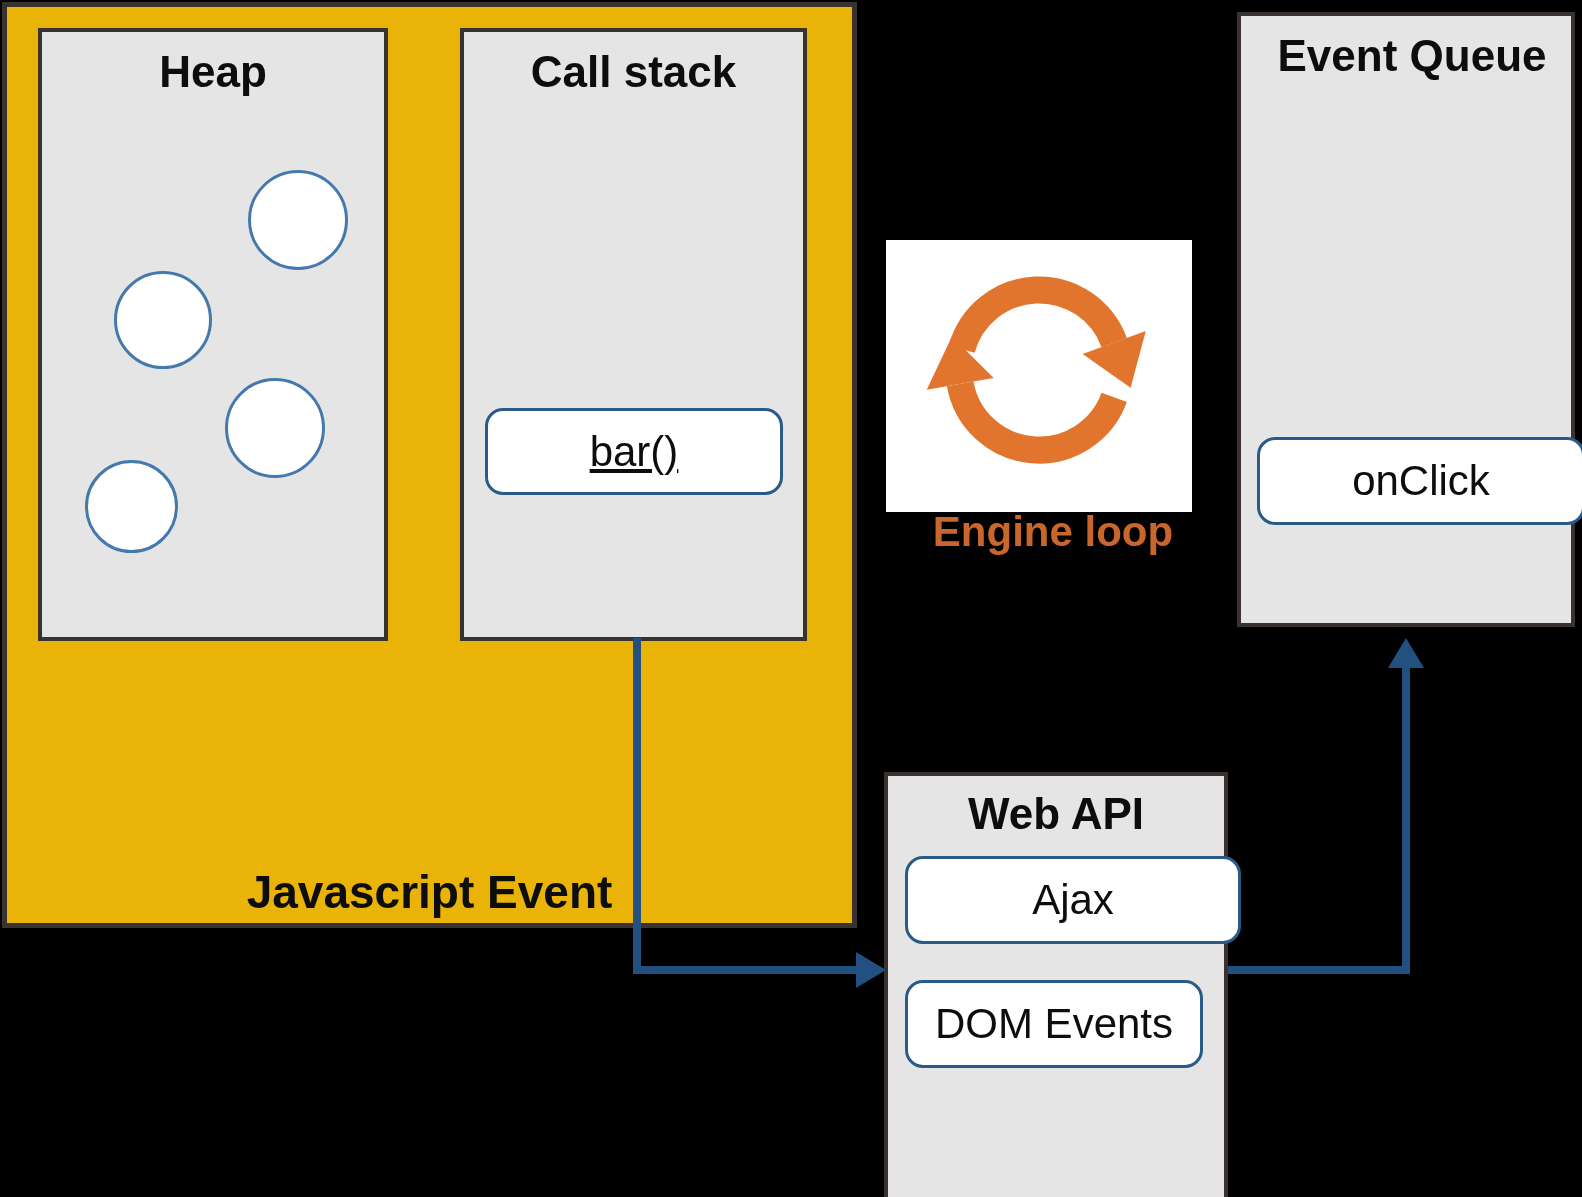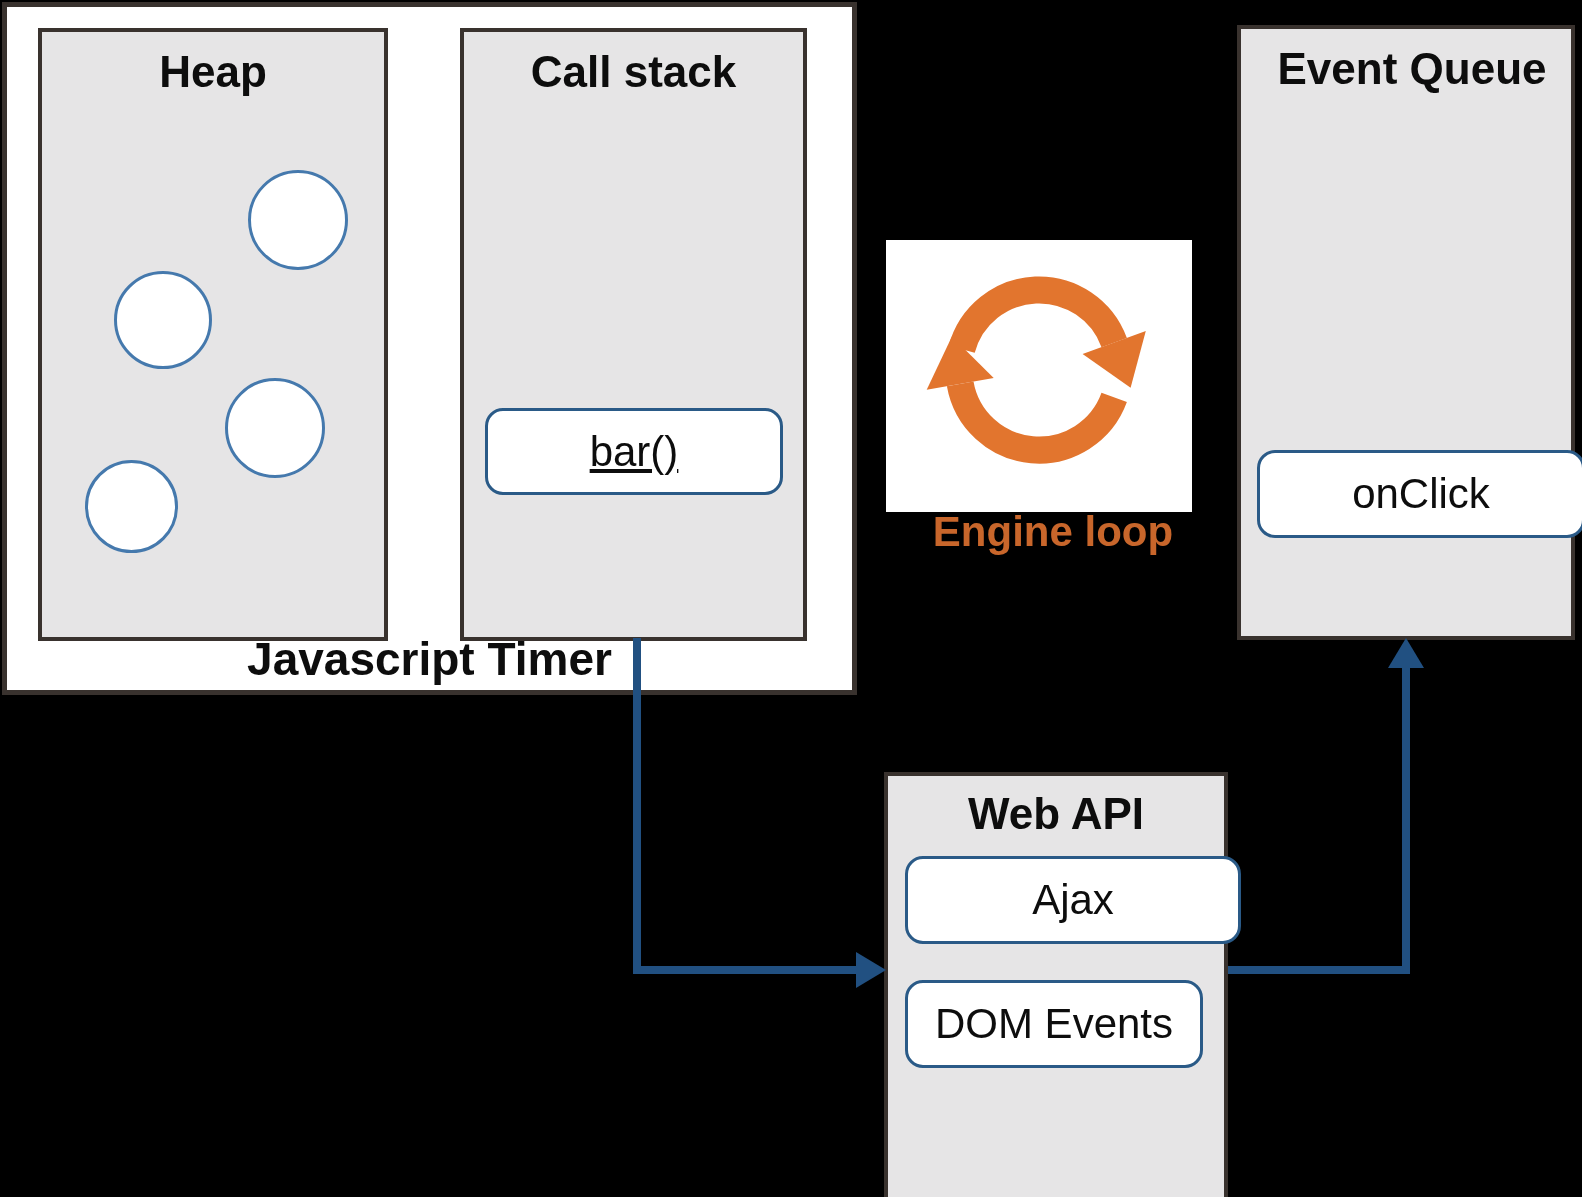--- a/index.html
+++ b/index.html
@@ -2,29 +2,29 @@
 <html><head>
 <meta charset="utf-8">
 <style>
   html,body{margin:0;padding:0;background:#000;}
   #stage{
     position:relative;width:1582px;height:1197px;background:#000;
     font-family:"Liberation Sans",sans-serif;color:#151310;overflow:hidden;
   }
   
   .engine{
-    position:absolute;left:2px;top:2px;width:855px;height:693px;
-    box-sizing:border-box;border:5px solid #39322E;background:#ffffff;
+    position:absolute;left:2px;top:2px;width:855px;height:926px;
+    box-sizing:border-box;border:5px solid #39322E;background:#eab308;
   }
   .panel{
     position:absolute;box-sizing:border-box;border:4px solid #39322E;background:#E6E5E6;
   }
   .heap{left:31px;top:21px;width:350px;height:613px;}
   .callstack{left:453px;top:21px;width:347px;height:613px;}
-  .queue{left:1237px;top:25px;width:338px;height:615px;padding-left:12px;}
+  .queue{left:1237px;top:12px;width:338px;height:615px;padding-left:12px;}
   .webapi{left:884px;top:744px;width:344px;height:453px;margin-top:28px;}
   .panel-title{
     display:block;text-align:center;padding-top:16px;
     font-size:44px;font-weight:700;line-height:1.1;color:#0d0d0d;
   }
   .engine-label{
     position:absolute;left:0;right:0;bottom:4px;text-align:center;
     font-size:46px;font-weight:700;color:#0d0d0d;
   }
   
@@ -62,21 +62,21 @@
       <div class="circle" style="left:72px;top:239px;width:98px;height:98px;"></div>
       <div class="circle" style="left:183px;top:346px;width:100px;height:100px;"></div>
       <div class="circle" style="left:43px;top:428px;width:93px;height:93px;"></div>
     </div>
 
     <div class="panel callstack">
       <span class="panel-title">Call stack</span>
       <div class="item" style="left:21px;top:376px;width:298px;height:87px;text-decoration:underline;">bar()</div>
     </div>
 
-    <span class="engine-label">Javascript Timer</span>
+    <span class="engine-label">Javascript Event</span>
   </div>
 
   <div class="loop-icon-box">
     <svg width="306" height="272" viewBox="0 0 306 272">
       <g stroke="#E2752E" stroke-width="27" fill="none">
         <path d="M 75.7 109.3 A 80 80 0 0 1 228.2 102.6"></path>
         <path d="M 228.2 157.4 A 80 80 0 0 1 74.2 143.9"></path>
       </g>
       <g fill="#E2752E" stroke="none">
         <polygon points="259.8,91.1 196.6,114.1 244.6,147.7"></polygon>

